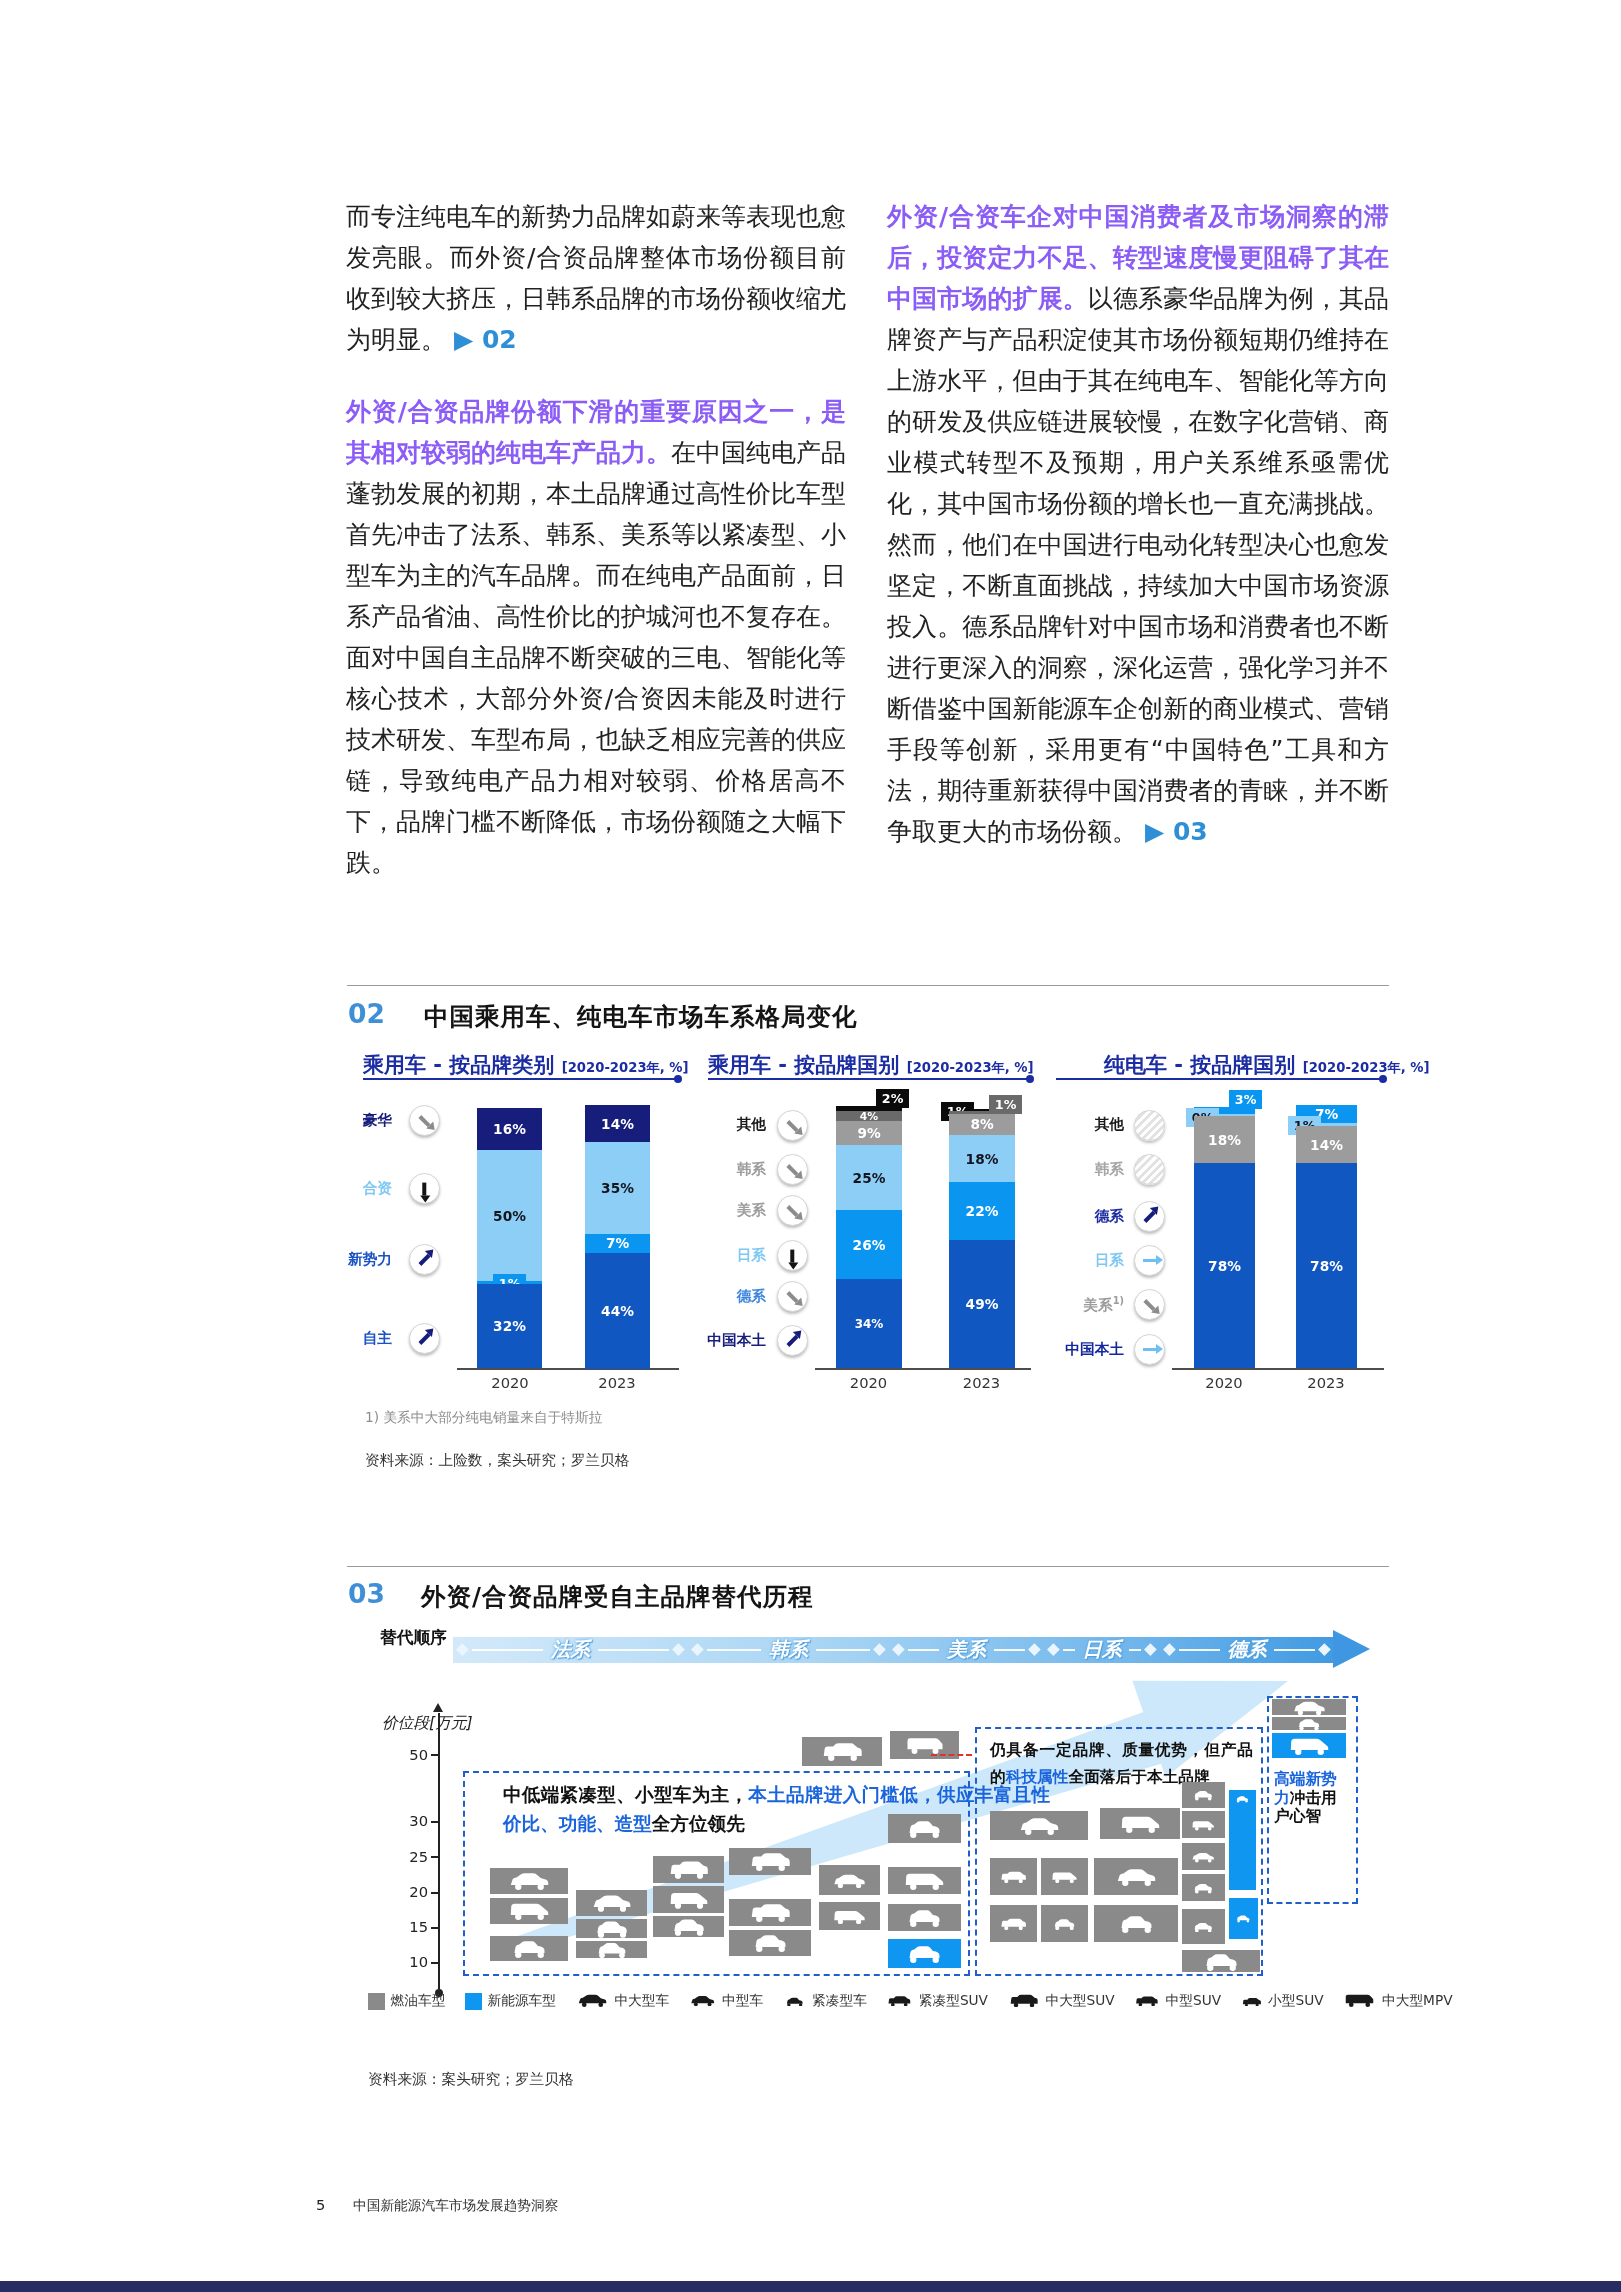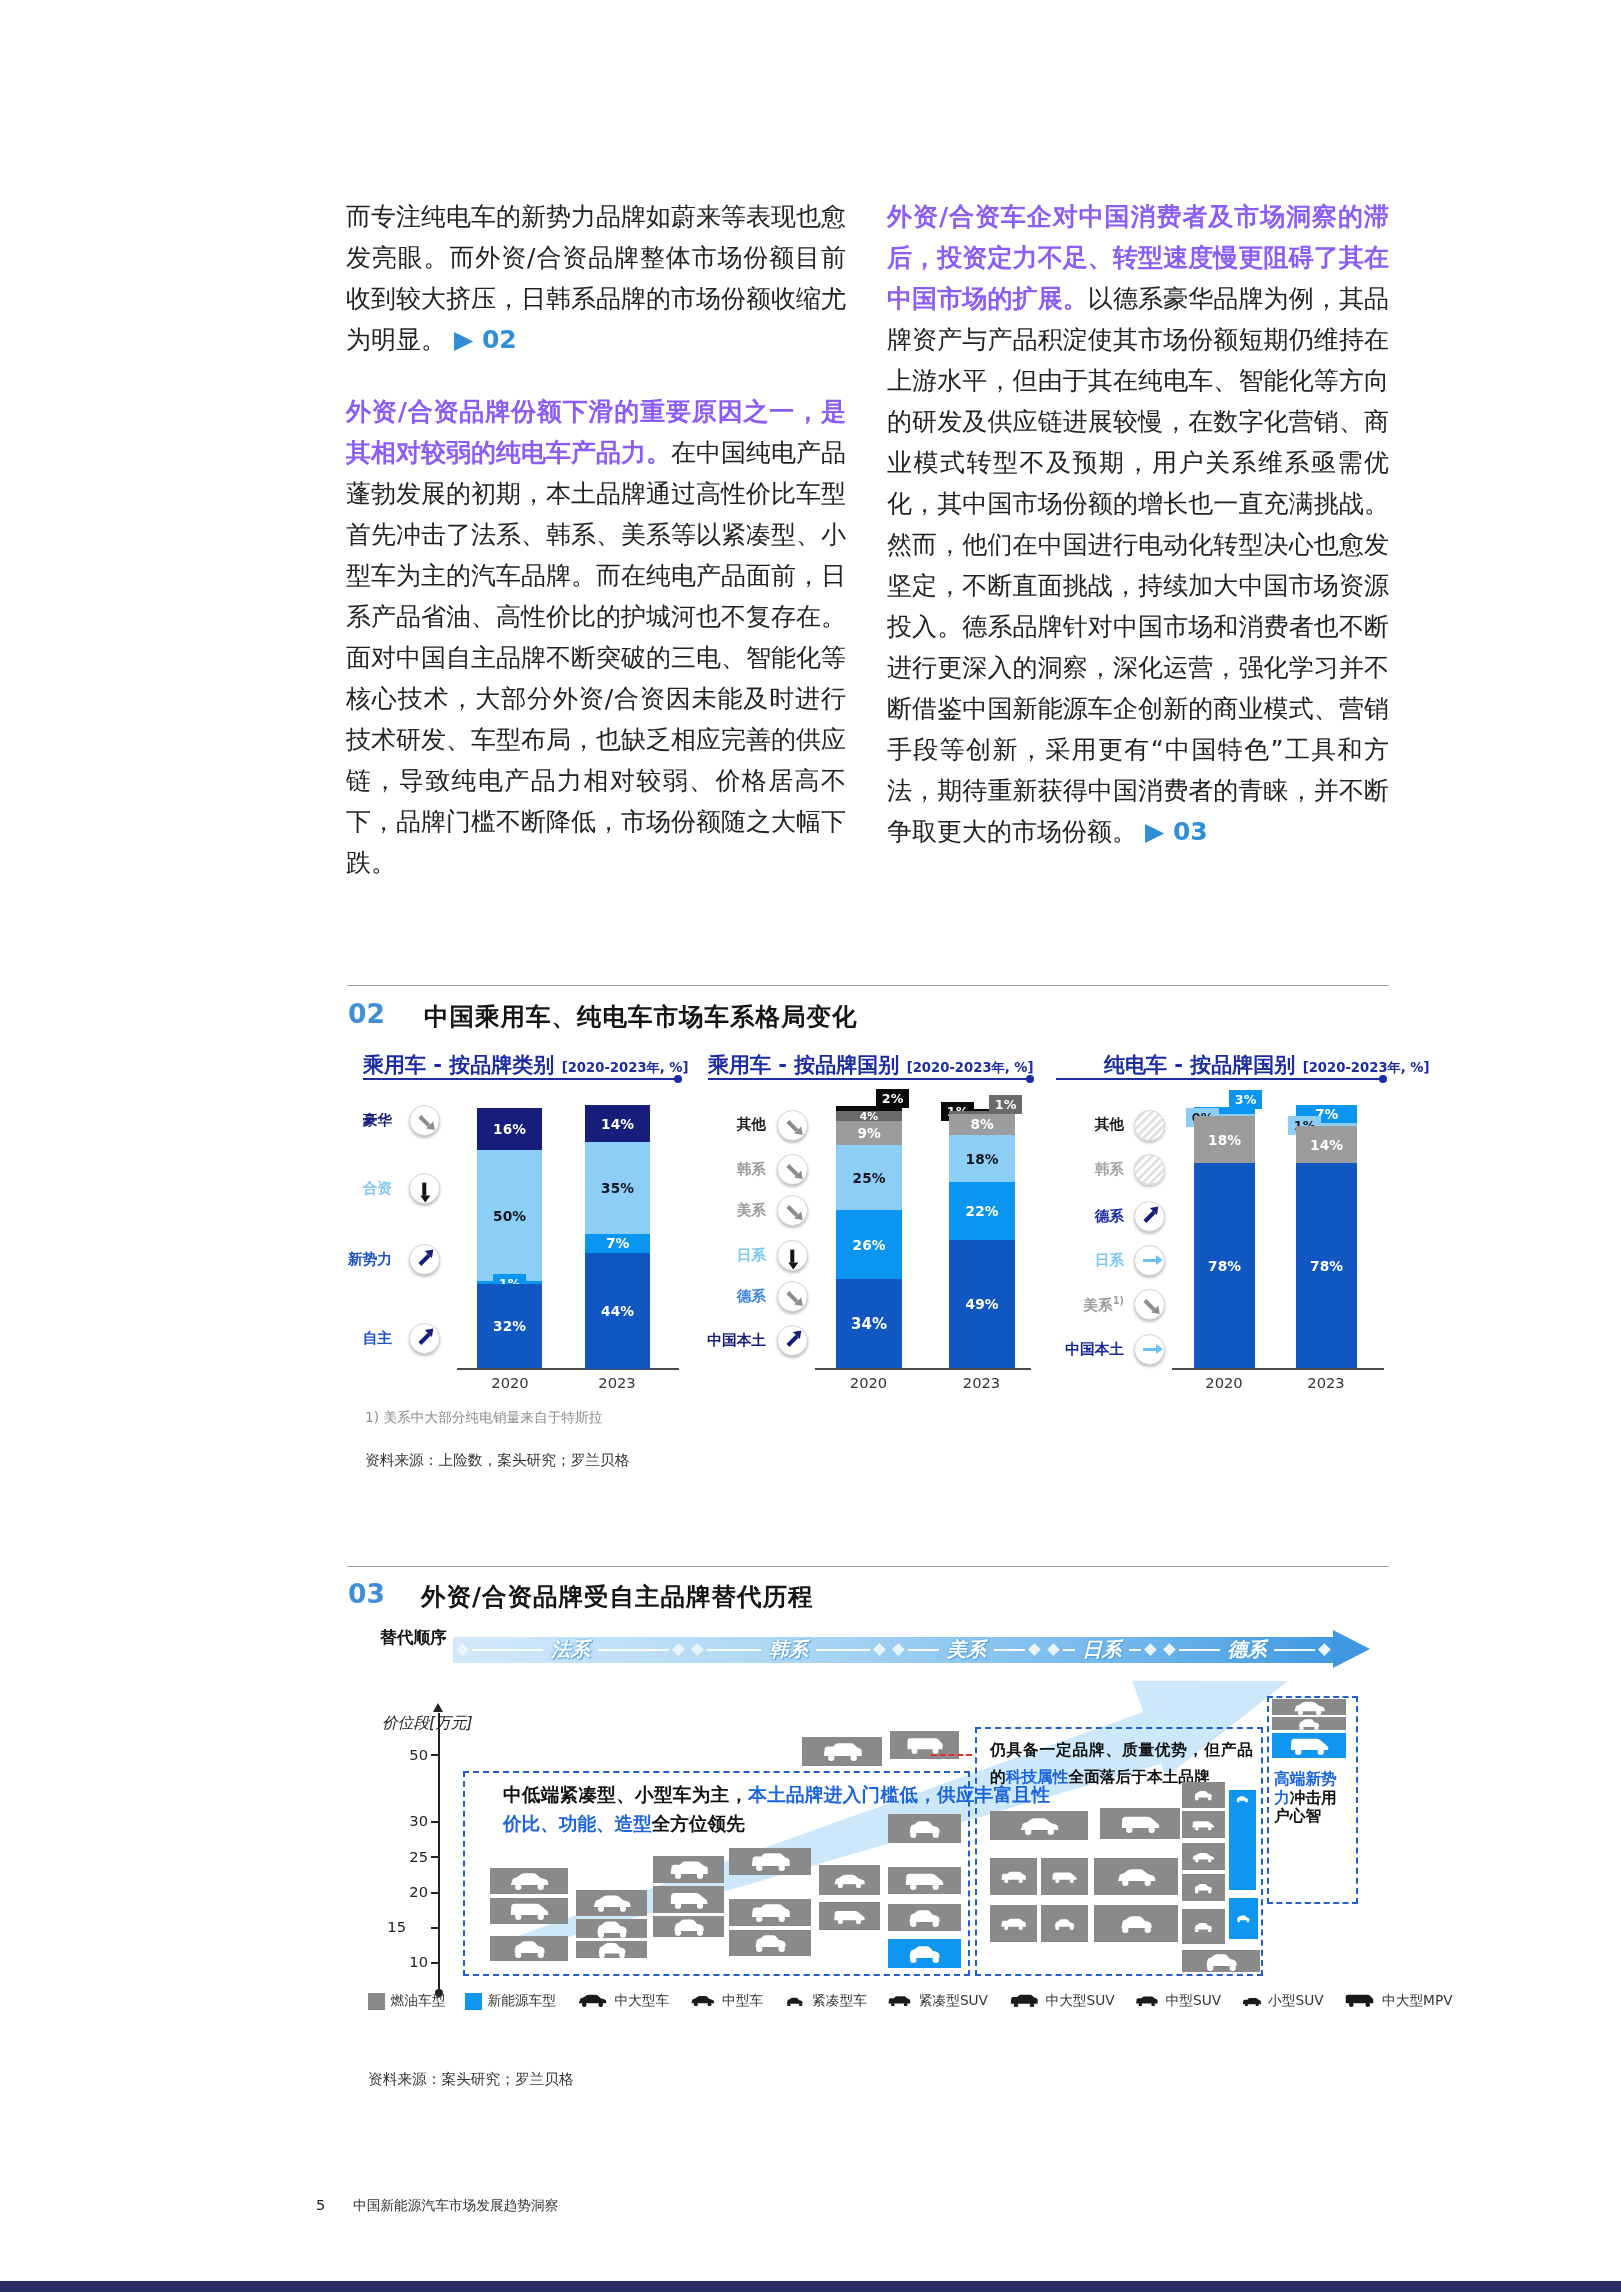--- a/index.html
+++ b/index.html
@@ -139,21 +139,21 @@
       <div class="lg-circle" style="position: absolute; left: 777px; top: 1325px; width: 29px; height: 29px;">
         <div class="arr" style="background: rgb(22, 29, 123); border-left-color: rgb(22, 29, 123); color: rgb(22, 29, 123); transform: rotate(-45deg);"></div>
       </div>
       <div class="axis" style="position: absolute; left: 815px; top: 1368px; width: 216px; height: 2px;"></div>
       <div class="seg" style="position: absolute; left: 836px; top: 1106px; width: 66px; height: 4.9px; background: rgb(10, 10, 10);"></div>
       <div class="chip" style="background: rgb(10, 10, 10); color: rgb(255, 255, 255); position: absolute; left: 876px; top: 1089px;">2%</div>
       <div class="seg" style="position: absolute; left: 836px; top: 1111px; width: 66px; height: 10.8px; background: rgb(106, 106, 106); font-size: 10.8px; color: rgb(255, 255, 255);">4%</div>
       <div class="seg" style="position: absolute; left: 836px; top: 1121px; width: 66px; height: 23.5px; background: rgb(156, 156, 156); font-size: 13.7px; color: rgb(255, 255, 255);">9%</div>
       <div class="seg" style="position: absolute; left: 836px; top: 1145px; width: 66px; height: 66px; background: rgb(140, 206, 245); font-size: 13.7px; color: rgb(20, 20, 30);">25%</div>
       <div class="seg" style="position: absolute; left: 836px; top: 1210px; width: 66px; height: 69px; background: rgb(10, 150, 240); font-size: 13.7px; color: rgb(255, 255, 255);">26%</div>
-      <div class="seg" style="position: absolute; left: 836px; top: 1279px; width: 66px; height: 89px; background: rgb(17, 87, 193); font-size: 15px; color: rgb(255, 255, 255);">34%</div>
+      <div class="seg" style="position: absolute; left: 836px; top: 1279px; width: 66px; height: 89px; background: rgb(17, 87, 193); font-size: 12px; color: rgb(255, 255, 255);">34%</div>
       <div class="yearlbl" style="position: absolute; left: 824px; top: 1374px; width: 89px;">2020</div>
       <div class="seg" style="position: absolute; left: 949px; top: 1109px; width: 66px; height: 2.9px; background: rgb(10, 10, 10);"></div>
       <div class="chip" style="background: rgb(10, 10, 10); color: rgb(255, 255, 255); position: absolute; left: 941px; top: 1102px;">1%</div>
       <div class="seg" style="position: absolute; left: 949px; top: 1111px; width: 66px; height: 2.9px; background: rgb(106, 106, 106);"></div>
       <div class="chip" style="background: rgb(106, 106, 106); color: rgb(255, 255, 255); position: absolute; left: 989px; top: 1095px;">1%</div>
       <div class="seg" style="position: absolute; left: 949px; top: 1114px; width: 66px; height: 20.6px; background: rgb(156, 156, 156); font-size: 13.7px; color: rgb(255, 255, 255);">8%</div>
       <div class="seg" style="position: absolute; left: 949px; top: 1135px; width: 66px; height: 47px; background: rgb(140, 206, 245); font-size: 13.7px; color: rgb(20, 20, 30);">18%</div>
       <div class="seg" style="position: absolute; left: 949px; top: 1182px; width: 66px; height: 58px; background: rgb(10, 150, 240); font-size: 13.7px; color: rgb(255, 255, 255);">22%</div>
       <div class="seg" style="position: absolute; left: 949px; top: 1240px; width: 66px; height: 128px; background: rgb(17, 87, 193); font-size: 13.7px; color: rgb(255, 255, 255);">49%</div>
       <div class="yearlbl" style="position: absolute; left: 937px; top: 1374px; width: 89px;">2023</div>
@@ -255,21 +255,21 @@
       <div style="position: absolute; left: 433px; top: 1703px; border-bottom: 9.8px solid rgb(34, 34, 34); border-left: 5.9px solid transparent; border-right: 5.9px solid transparent;"></div>
       <div style="position: absolute; left: 435px; top: 1989px; width: 7.8px; height: 7.8px; background: rgb(34, 34, 34); border-radius: 50%;"></div>
       <div class="tick-lbl" style="position: absolute; left: 397px; top: 1746px;">50</div>
       <div style="position: absolute; left: 431px; top: 1754px; width: 7.8px; height: 2px; background: rgb(34, 34, 34);"></div>
       <div class="tick-lbl" style="position: absolute; left: 397px; top: 1812px;">30</div>
       <div style="position: absolute; left: 431px; top: 1821px; width: 7.8px; height: 2px; background: rgb(34, 34, 34);"></div>
       <div class="tick-lbl" style="position: absolute; left: 397px; top: 1848px;">25</div>
       <div style="position: absolute; left: 431px; top: 1856px; width: 7.8px; height: 2px; background: rgb(34, 34, 34);"></div>
       <div class="tick-lbl" style="position: absolute; left: 397px; top: 1883px;">20</div>
       <div style="position: absolute; left: 431px; top: 1892px; width: 7.8px; height: 2px; background: rgb(34, 34, 34);"></div>
-      <div class="tick-lbl" style="position: absolute; left: 375px; top: 1918px;">15</div>
+      <div class="tick-lbl" style="position: absolute; left: 397px; top: 1918px;">15</div>
       <div style="position: absolute; left: 431px; top: 1927px; width: 7.8px; height: 2px; background: rgb(34, 34, 34);"></div>
       <div class="tick-lbl" style="position: absolute; left: 397px; top: 1953px;">10</div>
       <div style="position: absolute; left: 431px; top: 1962px; width: 7.8px; height: 2px; background: rgb(34, 34, 34);"></div>
     </div>
 
   <div id="diagram03">
       <div class="dashedbox" style="position: absolute; left: 463px; top: 1771px; width: 503px; height: 201px;"></div>
       <div class="dashedbox" style="position: absolute; left: 975px; top: 1727px; width: 284px; height: 245px;"></div>
       <div class="dashedbox" style="position: absolute; left: 1267px; top: 1696px; width: 87px; height: 204px;"></div>
       <div class="boxtext" style="position: absolute; left: 503px; top: 1780px; width: 547px; font-size: 18.6px; line-height: 29px;"><span class="dark">中低端紧凑型、小型车为主，</span><span class="blue">本土品牌进入门槛低，供应丰富且性</span><span class="blue">价比、功能、造型</span><span class="dark">全方位领先</span></div>

